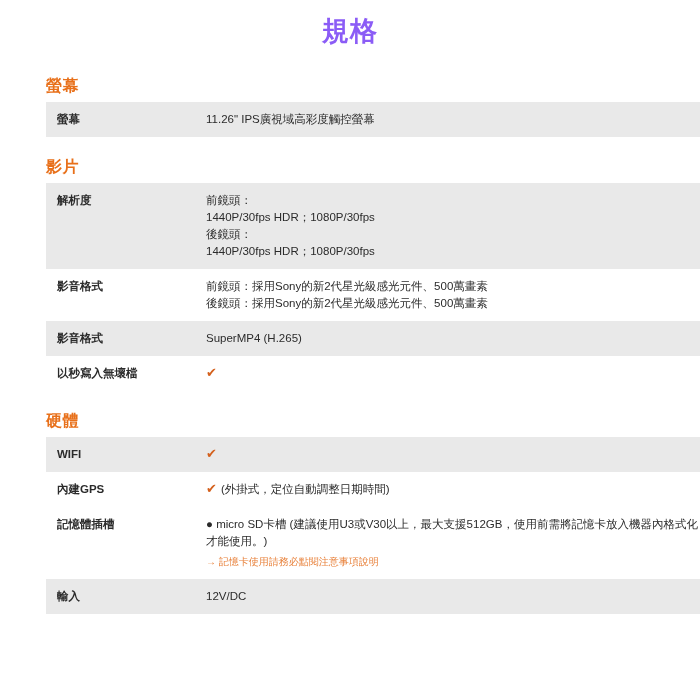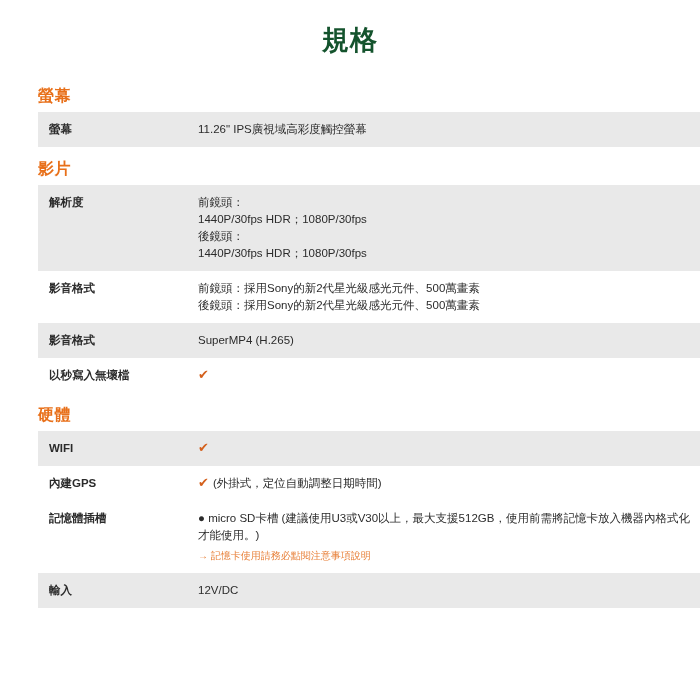--- a/index.html
+++ b/index.html
@@ -15,28 +15,28 @@
     overflow: hidden;
   }
   .page {
     width: 700px;
     position: relative;
   }
   .page-title {
     text-align: center;
     font-size: 27px;
     font-weight: bold;
-    color: #14532d;
+    color: #8b5cf6;
     letter-spacing: 1px;
-    margin: 13px;
+    margin: 4px;
     padding: 10px 0 8px 0;
     line-height: 34px;
   }
   .section {
-    margin: 4px;
+    margin: 12px;
     padding-left: 20px;
   }
   .section-header {
     color: #e8701a;
     font-size: 16px;
     font-weight: bold;
     letter-spacing: 0.5px;
     padding: 8px 0 6px 14px;
     line-height: 20px;
   }

